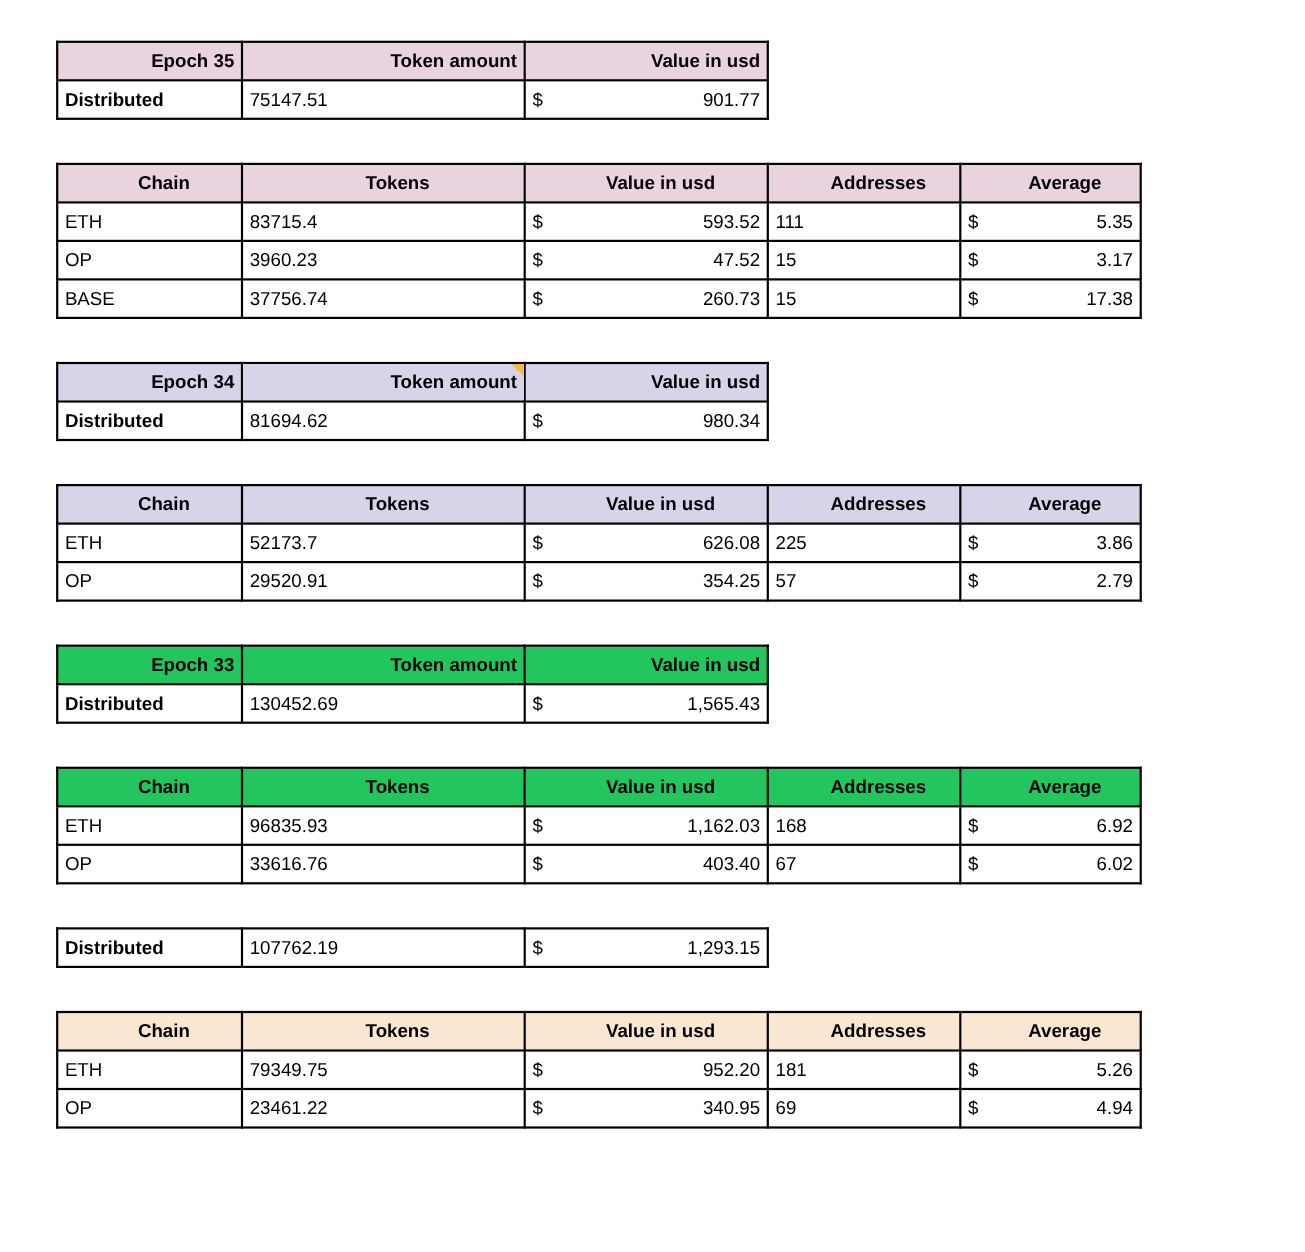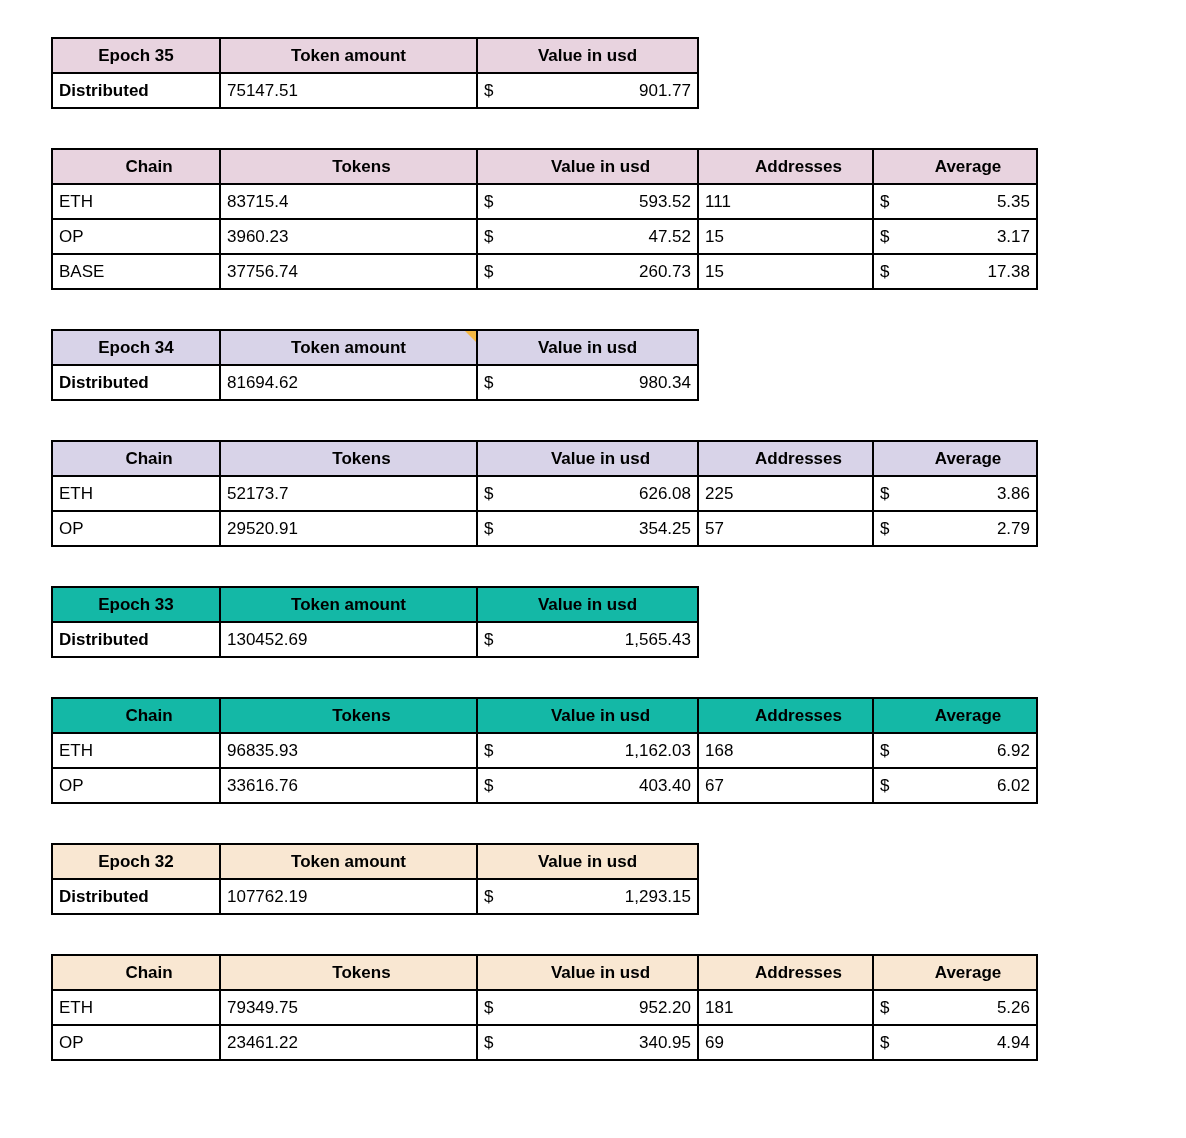--- a/index.html
+++ b/index.html
@@ -15,31 +15,31 @@
     height:33px;
     padding:0 6px;
     overflow:hidden;white-space:nowrap;
     box-sizing:content-box;
     vertical-align:middle;
     text-align:left;
     font-weight:normal;
   }
   th{font-weight:bold;}
   .chain-tbl th{text-align:center;padding-left:32px;}
-  .epoch-tbl th{text-align:center;}
+  .epoch-tbl th{text-align:right;}
   .bold{font-weight:bold;}
   col.c1{width:168px}
   col.c2{width:257px}
   col.c3{width:221px}
   col.c4{width:175px}
   col.c5{width:164px}
   
   .s35 th{background:#e8d3df;}
   .s34 th{background:#d8d3e8;margin-left:12px;}
-  .s33 th{background:#14b8a6;}
+  .s33 th{background:#22c55e;}
   .s32 th{background:#f9e7d2;}
   
   .money-wrap{display:flex;justify-content:space-between;align-items:center;width:100%;}
   .rel{position:relative;}
   .comment-marker{
     position:absolute;top:-2px;right:-2px;width:0;height:0;
     border-top:15px solid #f5b944;
     border-left:15px solid transparent;
   }
 </style>
@@ -302,25 +302,20 @@
   </tbody>
     </table>
 
   <table class="epoch-tbl s32">
     <colgroup>
         <col class="c1">
         <col class="c2">
         <col class="c3">
       </colgroup>
     <tbody>
-        <tr>
-      <th>Epoch 32</th>
-      <th>Token amount</th>
-      <th>Value in usd</th>
-    </tr>
     <tr>
       <td class="bold">Distributed</td>
       <td>107762.19</td>
       <td>
         <div class="money-wrap">
           <span>$</span>
           <span>1,293.15</span>
         </div>
       </td>
     </tr>

